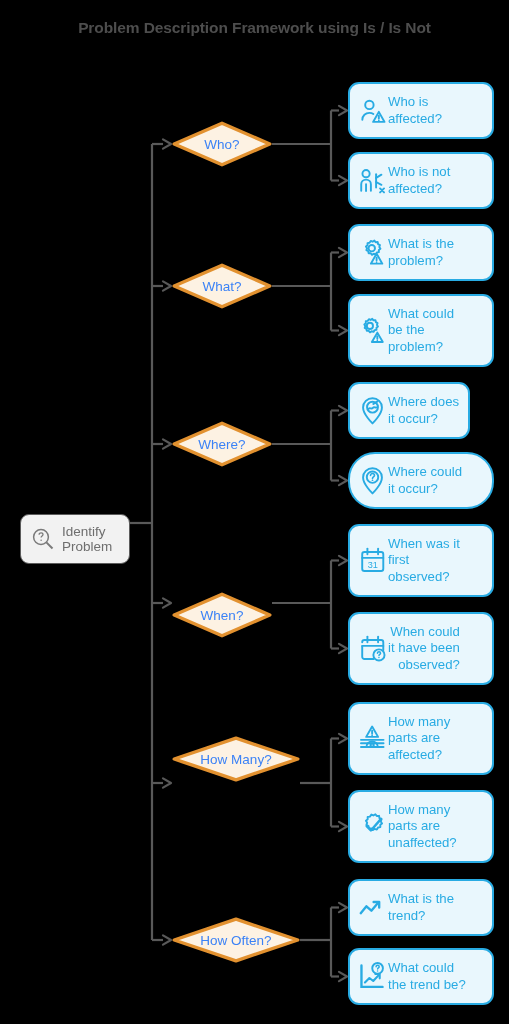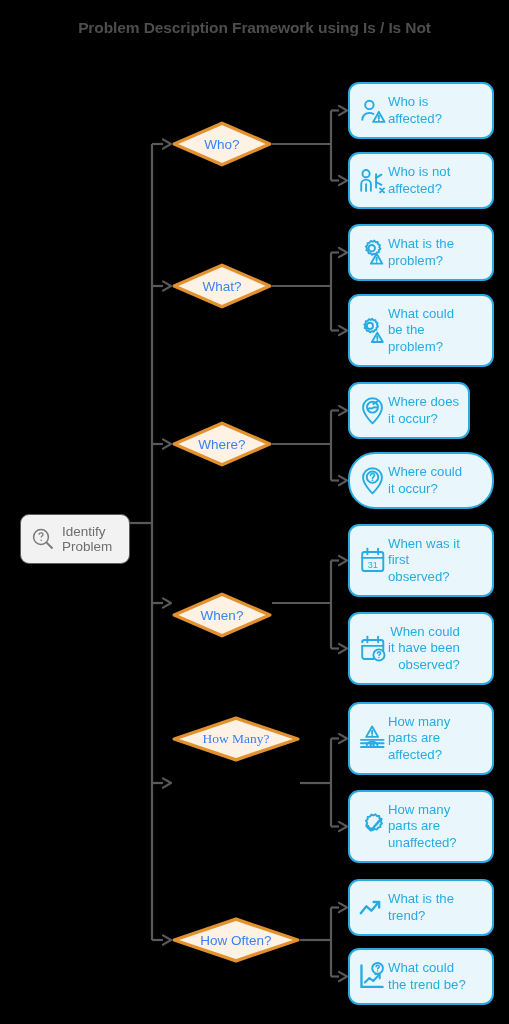--- a/index.html
+++ b/index.html
@@ -275,21 +275,21 @@
           <line x1="4.2" y1="10.4" x2="21.2" y2="10.4"></line>
           <line x1="8.4" y1="2.9" x2="8.4" y2="7.4"></line>
           <line x1="17" y1="2.9" x2="17" y2="7.4"></line>
           <circle cx="17.7" cy="17.7" r="4.5"></circle>
           <path d="M16.5 16.3c0-0.7 0.55-1.25 1.25-1.25s1.25 0.5 1.25 1.2c0 1.05-1.25 1-1.25 1.95" stroke-width="1.2"></path>
           <circle cx="17.7" cy="19.8" r="0.6" fill="currentColor" stroke="none"></circle>
         </svg>
       </span>
       <span class="qtext"><span>When could</span><br><span>it have been</span><br><span>observed?</span></span>
     </div>
-    <div class="diamond" style="left: 172px; top: 716px; width: 128px; height: 46px; font-family: Liberation Serif, serif;">
+    <div class="diamond" style="left: 172px; top: 736px; width: 128px; height: 46px;">
       <svg width="128" height="46" viewBox="0 0 128 46">
         <path d="M2.2 23 L64 2.2 L125.8 23 L64 43.8 Z" fill="#fdf2e3" stroke="#e2912f" stroke-width="3.4" stroke-linejoin="round"></path>
       </svg>
       <span>How Many?</span>
     </div>
     <div class="qbox" style="left: 348px; top: 702px; width: 146px; height: 73px;">
       <span class="qicon">
         <svg viewBox="0 0 25 25" fill="none" stroke="currentColor" stroke-width="1.55" stroke-linecap="round">
           <path d="M12.2 2.9l4.8 8.3h-9.6z" stroke-linejoin="round"></path>
           <line x1="12.2" y1="6.2" x2="12.2" y2="8.4"></line>

